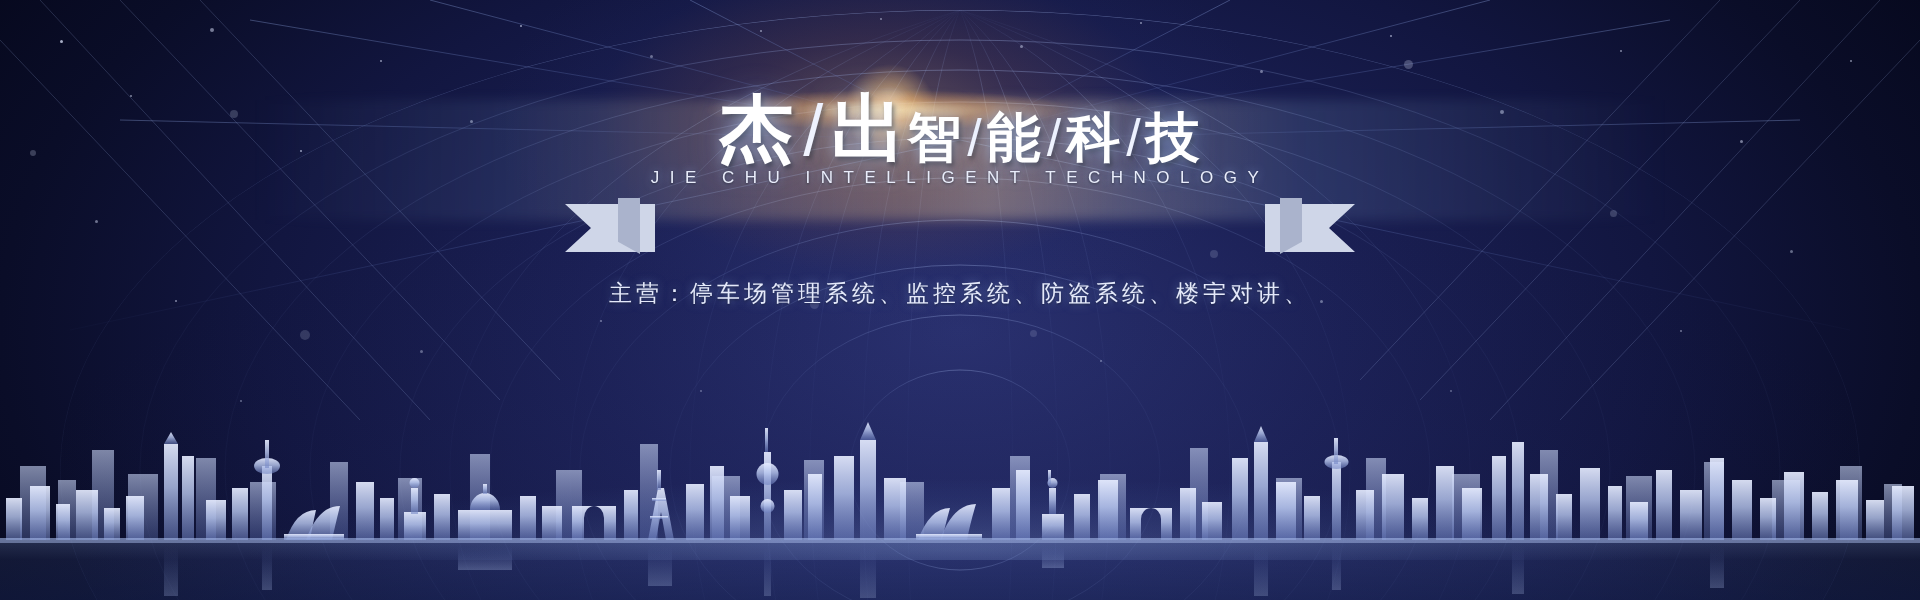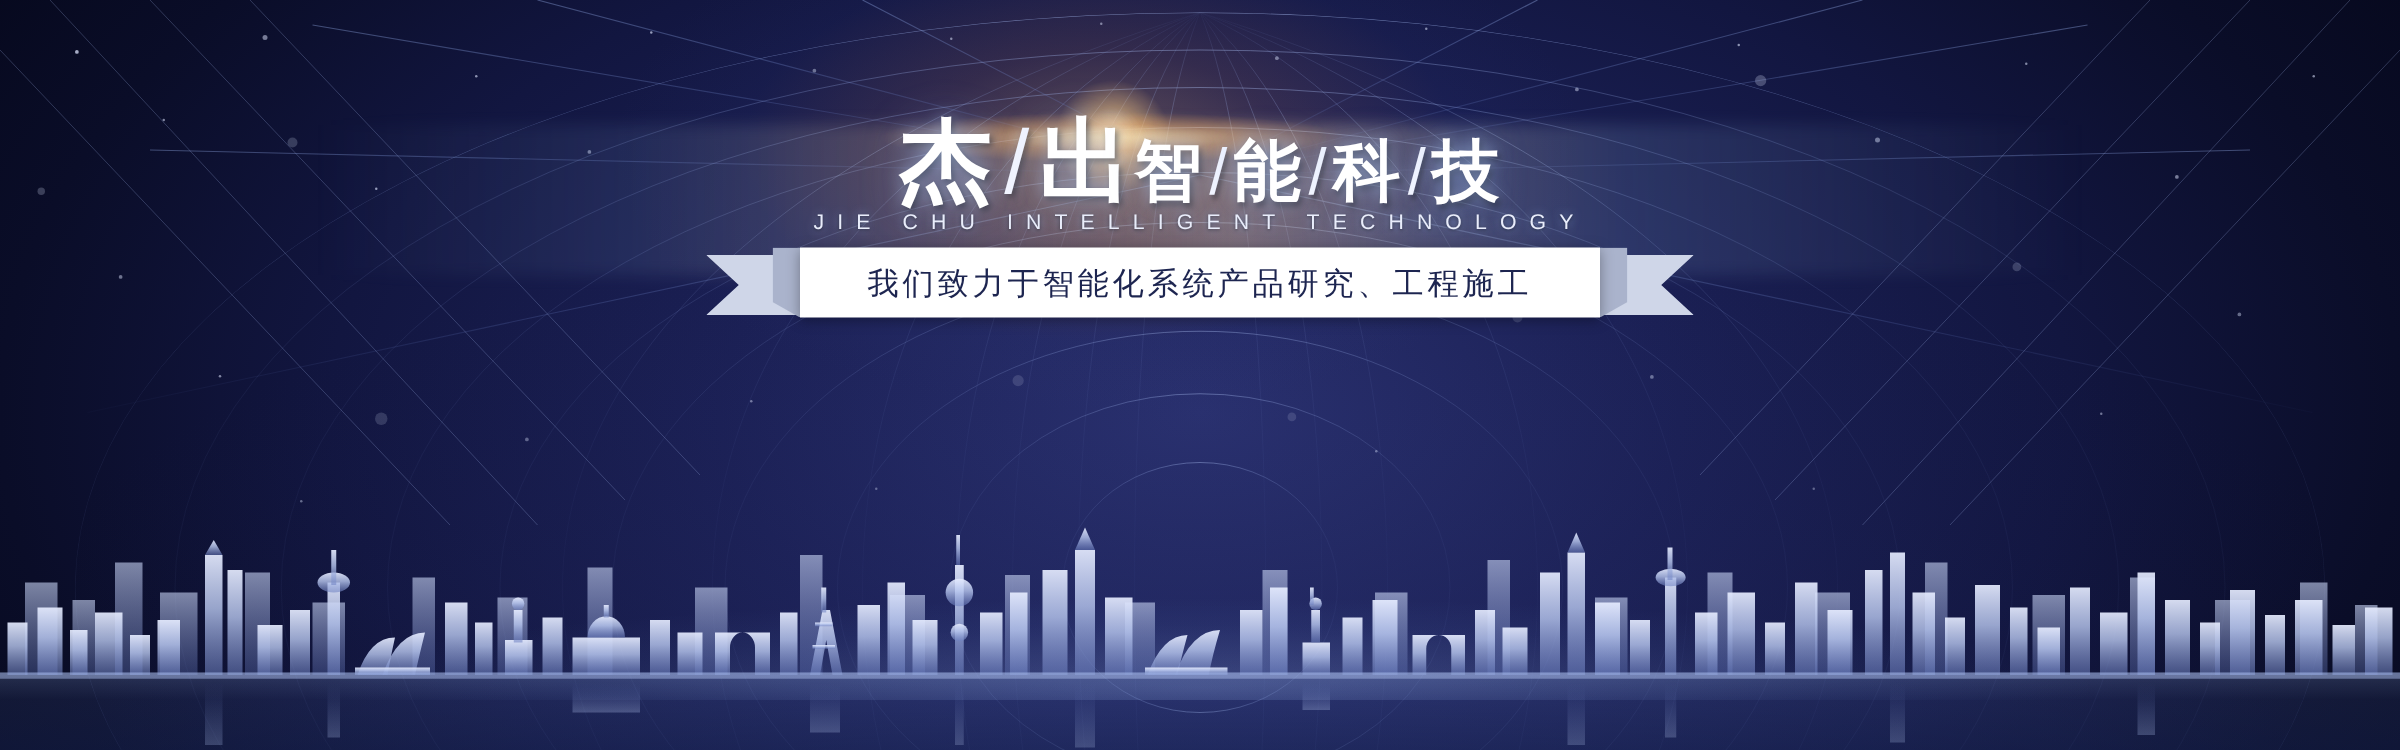--- a/index.html
+++ b/index.html
@@ -249,27 +249,25 @@
     </div>
 
     <div class="subtitle">JIE CHU INTELLIGENT TECHNOLOGY</div>
 
     <div class="ribbon">
       <div class="ribbon-inner">
         <div class="ribbon-left-tail"></div>
         <div class="ribbon-right-tail"></div>
         <div class="ribbon-notch-l"></div>
         <div class="ribbon-notch-r"></div>
-        <div class="ribbon-body">
-          <span>我们致力于智能化系统产品研究、工程施工</span>
-        </div>
       </div>
     </div>
 
     <div class="desc">
+      <div>主营：停车场管理系统、监控系统、防盗系统、楼宇对讲、</div>
     </div>
   </div>
 
   <div class="ground-glow"></div>
 
   <svg class="skyline" viewBox="0 0 1920 230" preserveAspectRatio="none">
     <defs>
       <linearGradient id="bldg" x1="0" y1="0" x2="0" y2="1">
         <stop offset="0%" stop-color="#e6ecff" stop-opacity="0.92"></stop>
         <stop offset="45%" stop-color="#b9c8f0" stop-opacity="0.80"></stop>

